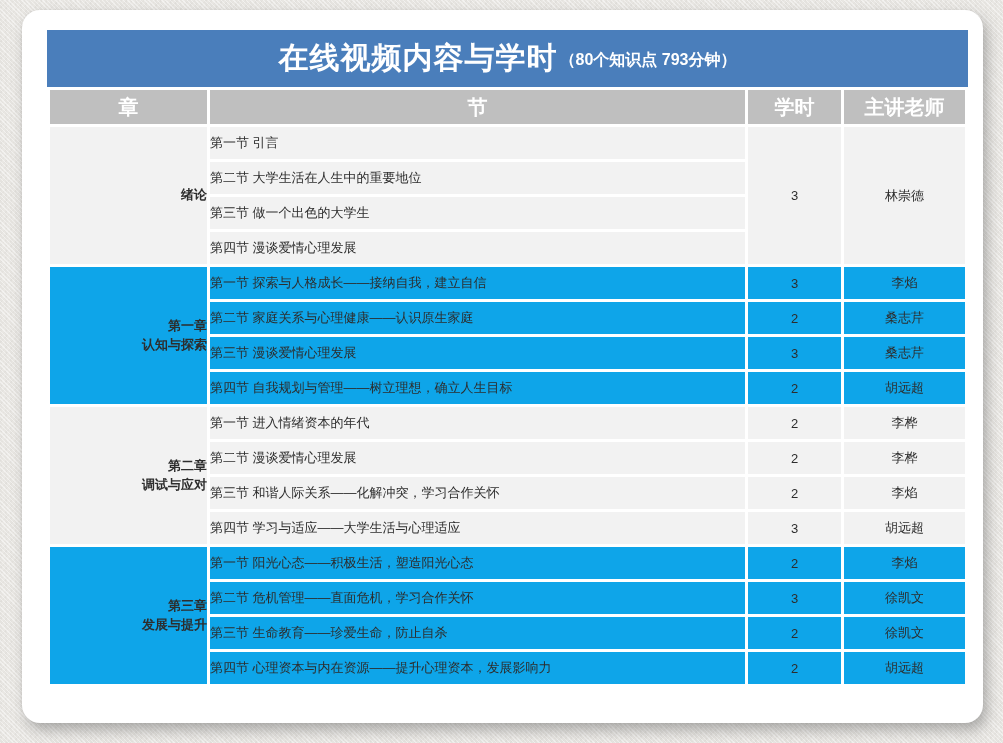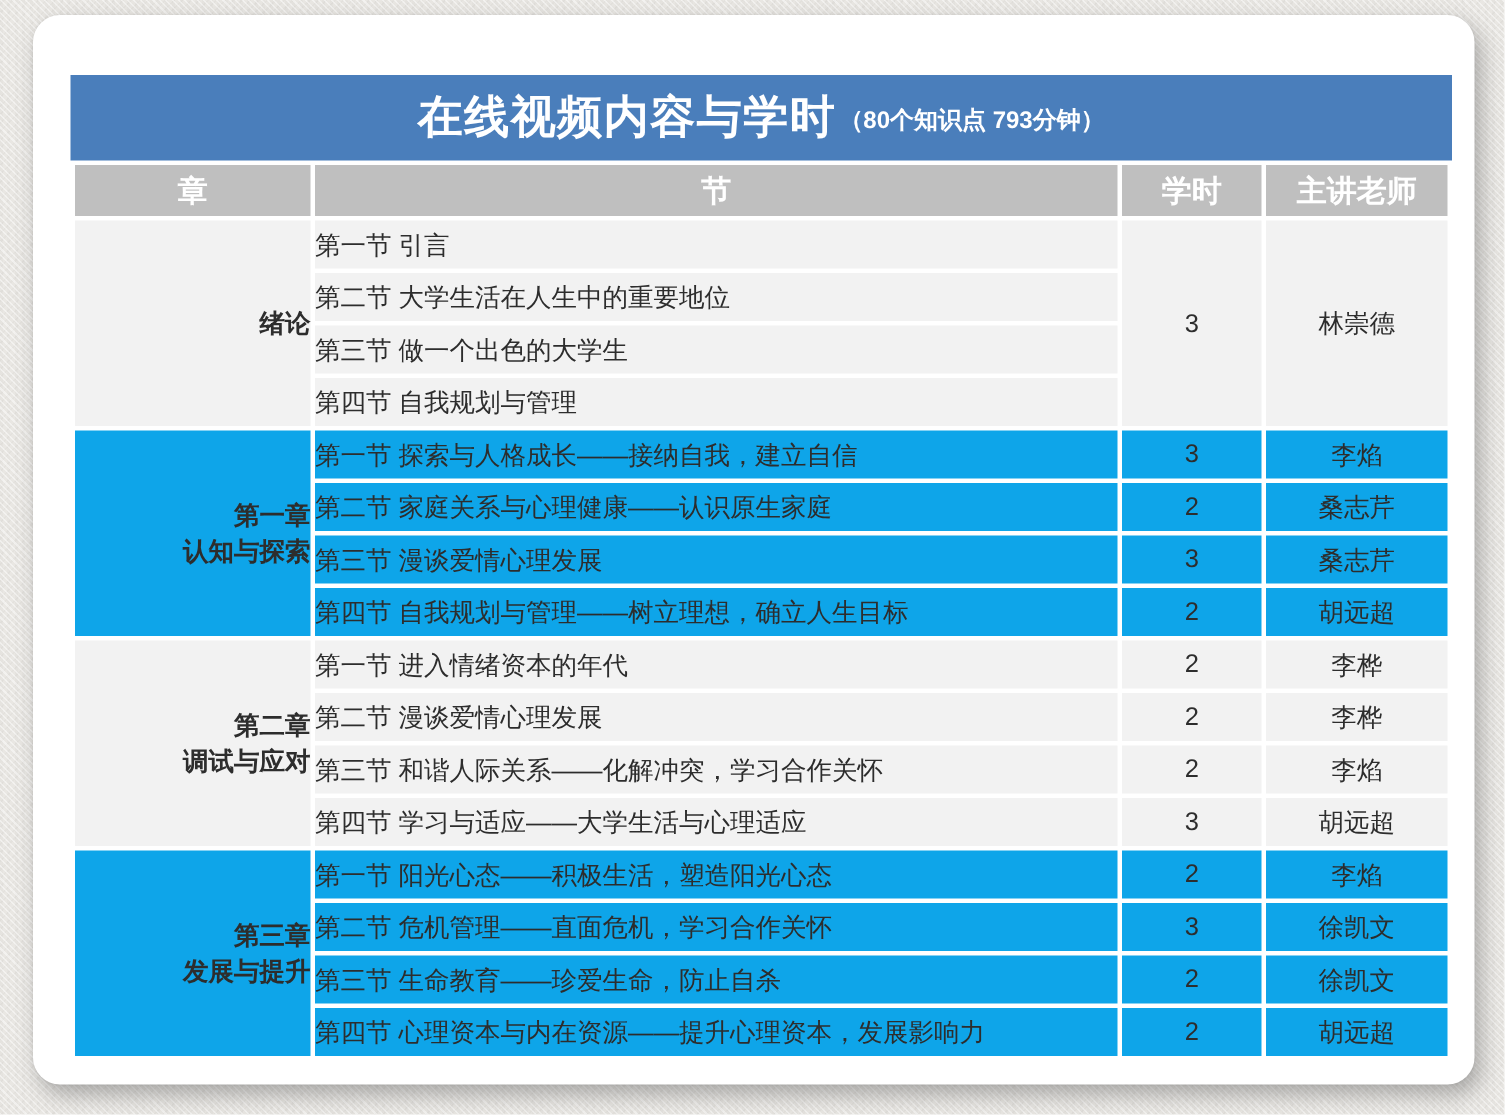--- a/index.html
+++ b/index.html
@@ -24,21 +24,21 @@
     top: 10px;
     width: 961px;
     height: 713px;
     background: #ffffff;
     border-radius: 18px;
     box-shadow: 4px 7px 14px rgba(90,90,90,0.45), 0 0 2px rgba(0,0,0,0.08);
   }
   .inner {
     position: absolute;
     left: 25px;
-    top: 40px;
+    top: 20px;
     width: 921px;
   }
   .title-bar {
     height: 57px;
     background: #4a7ebb;
     display: flex;
     align-items: center;
     justify-content: center;
     color: #ffffff;
     white-space: nowrap;
@@ -67,21 +67,21 @@
     color: #ffffff;
     font-size: 20px;
     font-weight: bold;
     height: 34px;
     padding: 0;
     text-align: center;
   }
   table.course td {
     height: 32px;
     padding: 0;
-    font-size: 17px;
+    font-size: 13px;
     color: #2d2d2d;
     vertical-align: middle;
   }
   td.section {
     text-align: left;
     padding-left: 12px;
   }
   td.chapter {
     text-align: right;
     font-weight: bold;
@@ -128,21 +128,21 @@
             <td class="hours light" rowspan="4">3</td>
             <td class="teacher light" rowspan="4">林崇德</td>
           </tr>
           <tr>
             <td class="section light">第二节 大学生活在人生中的重要地位</td>
           </tr>
           <tr>
             <td class="section light">第三节 做一个出色的大学生</td>
           </tr>
           <tr>
-            <td class="section light">第四节 自我规划与管理</td>
+            <td class="section light">第四节 漫谈爱情心理发展</td>
           </tr>
           <tr>
             <td class="chapter dark" rowspan="4">第一章<br>认知与探索</td>
             <td class="section dark">第一节 探索与人格成长——接纳自我，建立自信</td>
             <td class="hours dark">3</td>
             <td class="teacher dark">李焰</td>
           </tr>
           <tr>
             <td class="section dark">第二节 家庭关系与心理健康——认识原生家庭</td>
             <td class="hours dark">2</td>

